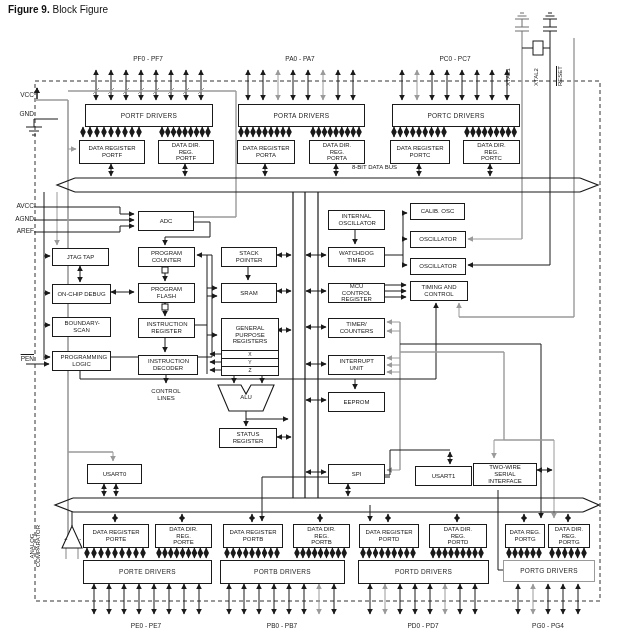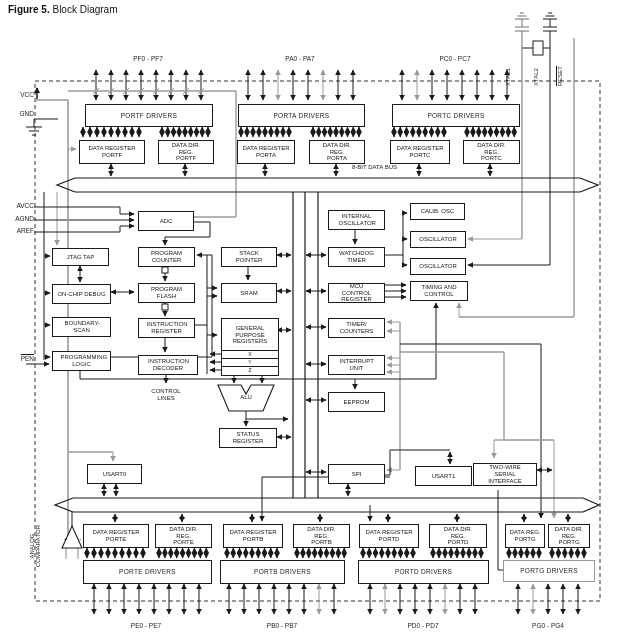--- a/index.html
+++ b/index.html
@@ -405,22 +405,22 @@
         <line x1="34" y1="119" x2="34" y2="127"></line>
           <line x1="26" y1="127" x2="42" y2="127"></line>
         <line x1="29" y1="131" x2="39" y2="131"></line>
           <line x1="32" y1="135" x2="36" y2="135"></line>
         <line x1="34" y1="119" x2="58" y2="119"></line>
       </g>
     </g>
   </svg>
 
   <div class="ttl">
-    <b>Figure 5.</b>
-    <span>Block Diagram</span>
+    <b>Figure 9.</b>
+    <span>Block Figure</span>
   </div>
 
   <div class="lbl c" style="left:118px;top:55px;width:60px;">PF0 - PF7</div>
   <div class="lbl c" style="left:270px;top:55px;width:60px;">PA0 - PA7</div>
   <div class="lbl c" style="left:425px;top:55px;width:60px;">PC0 - PC7</div>
   <div class="lbl c" style="left:116px;top:622px;width:60px;">PE0 - PE7</div>
   <div class="lbl c" style="left:252px;top:622px;width:60px;">PB0 - PB7</div>
   <div class="lbl c" style="left:393px;top:622px;width:60px;">PD0 - PD7</div>
   <div class="lbl c" style="left:518px;top:622px;width:60px;">PG0 - PG4</div>
 

